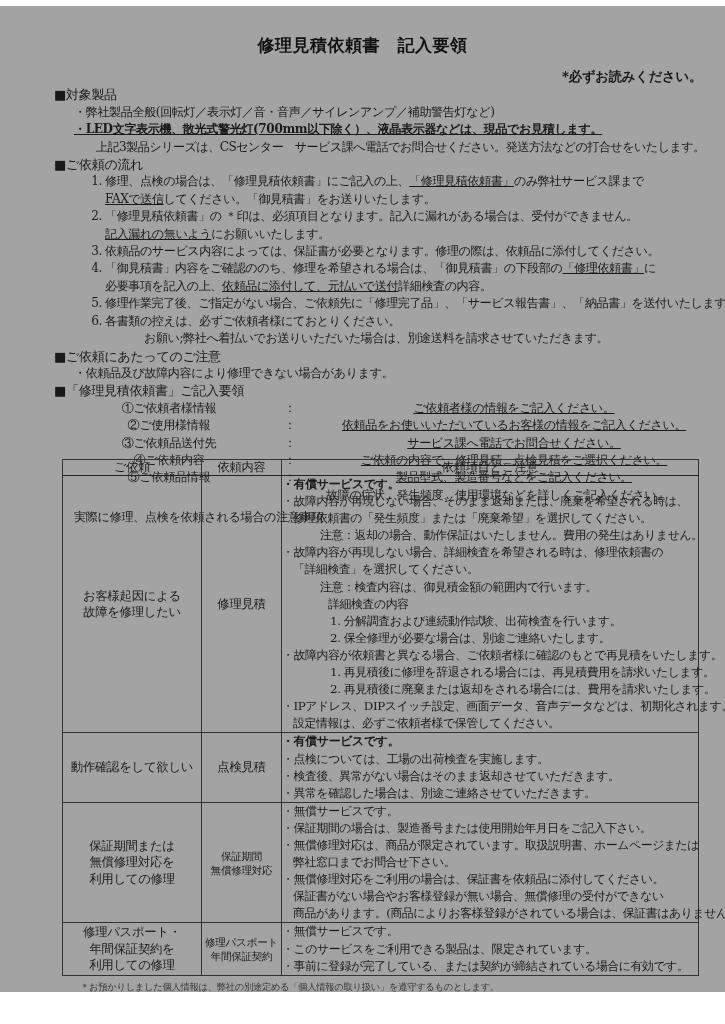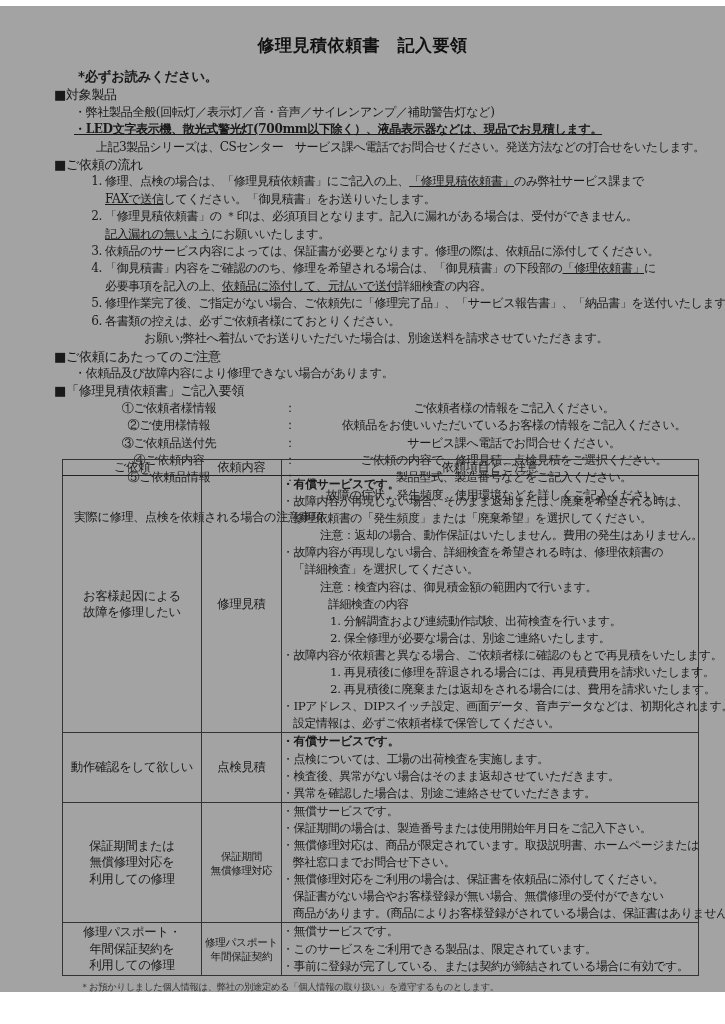--- a/index.html
+++ b/index.html
@@ -46,20 +46,21 @@
     line-height: 17.4px;
   }
 
   .read-me {
     font-family: "DejaVu Sans", "Liberation Sans", sans-serif;
     font-weight: bold;
     font-size: 13.3px;
     margin-left: 16px;
     margin-bottom: 1px;
     letter-spacing: -0.2px;
+    text-align: right;
   }
 
   .sec-head {
     font-size: 13px;
     margin-left: -8px;
     letter-spacing: -0.3px;
     white-space: nowrap;
   }
 
   .bullet-line {
@@ -106,21 +107,21 @@
   
   .kv {
     margin-left: 22px;
     display: flex;
     letter-spacing: -0.3px;
     white-space: nowrap;
     text-align: center;
   }
   .kv .k { width: 170px; flex: none; }
   .kv .c { width: 72px; flex: none; }
-  .kv .v { flex: 1 1 auto; letter-spacing: -0.4px; }
+  .kv .v { flex: 1 1 auto; letter-spacing: -0.4px; text-decoration: underline; }
   .kv-cont {
     margin-left: 264px;
     letter-spacing: -0.4px;
     white-space: nowrap;
   }
 
   .pre-table-note {
     margin-top: 5px;
     margin-left: 12px;
     letter-spacing: -0.3px;

